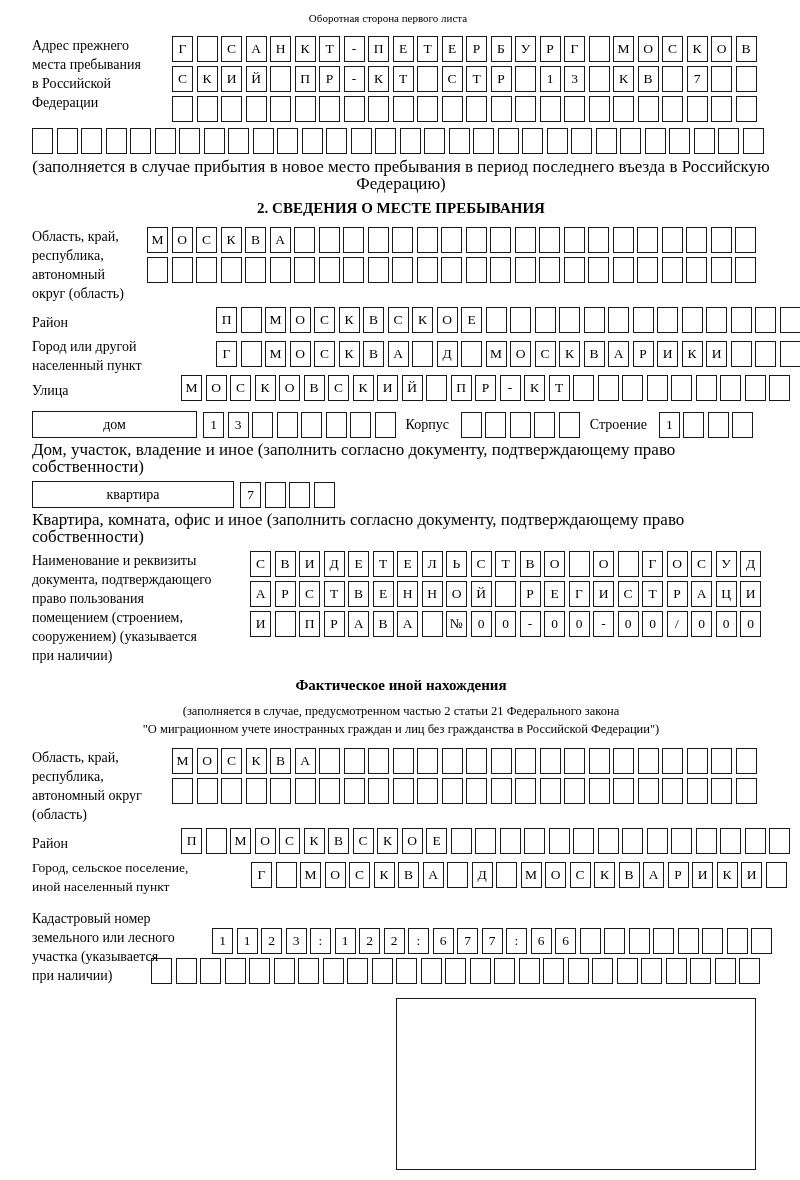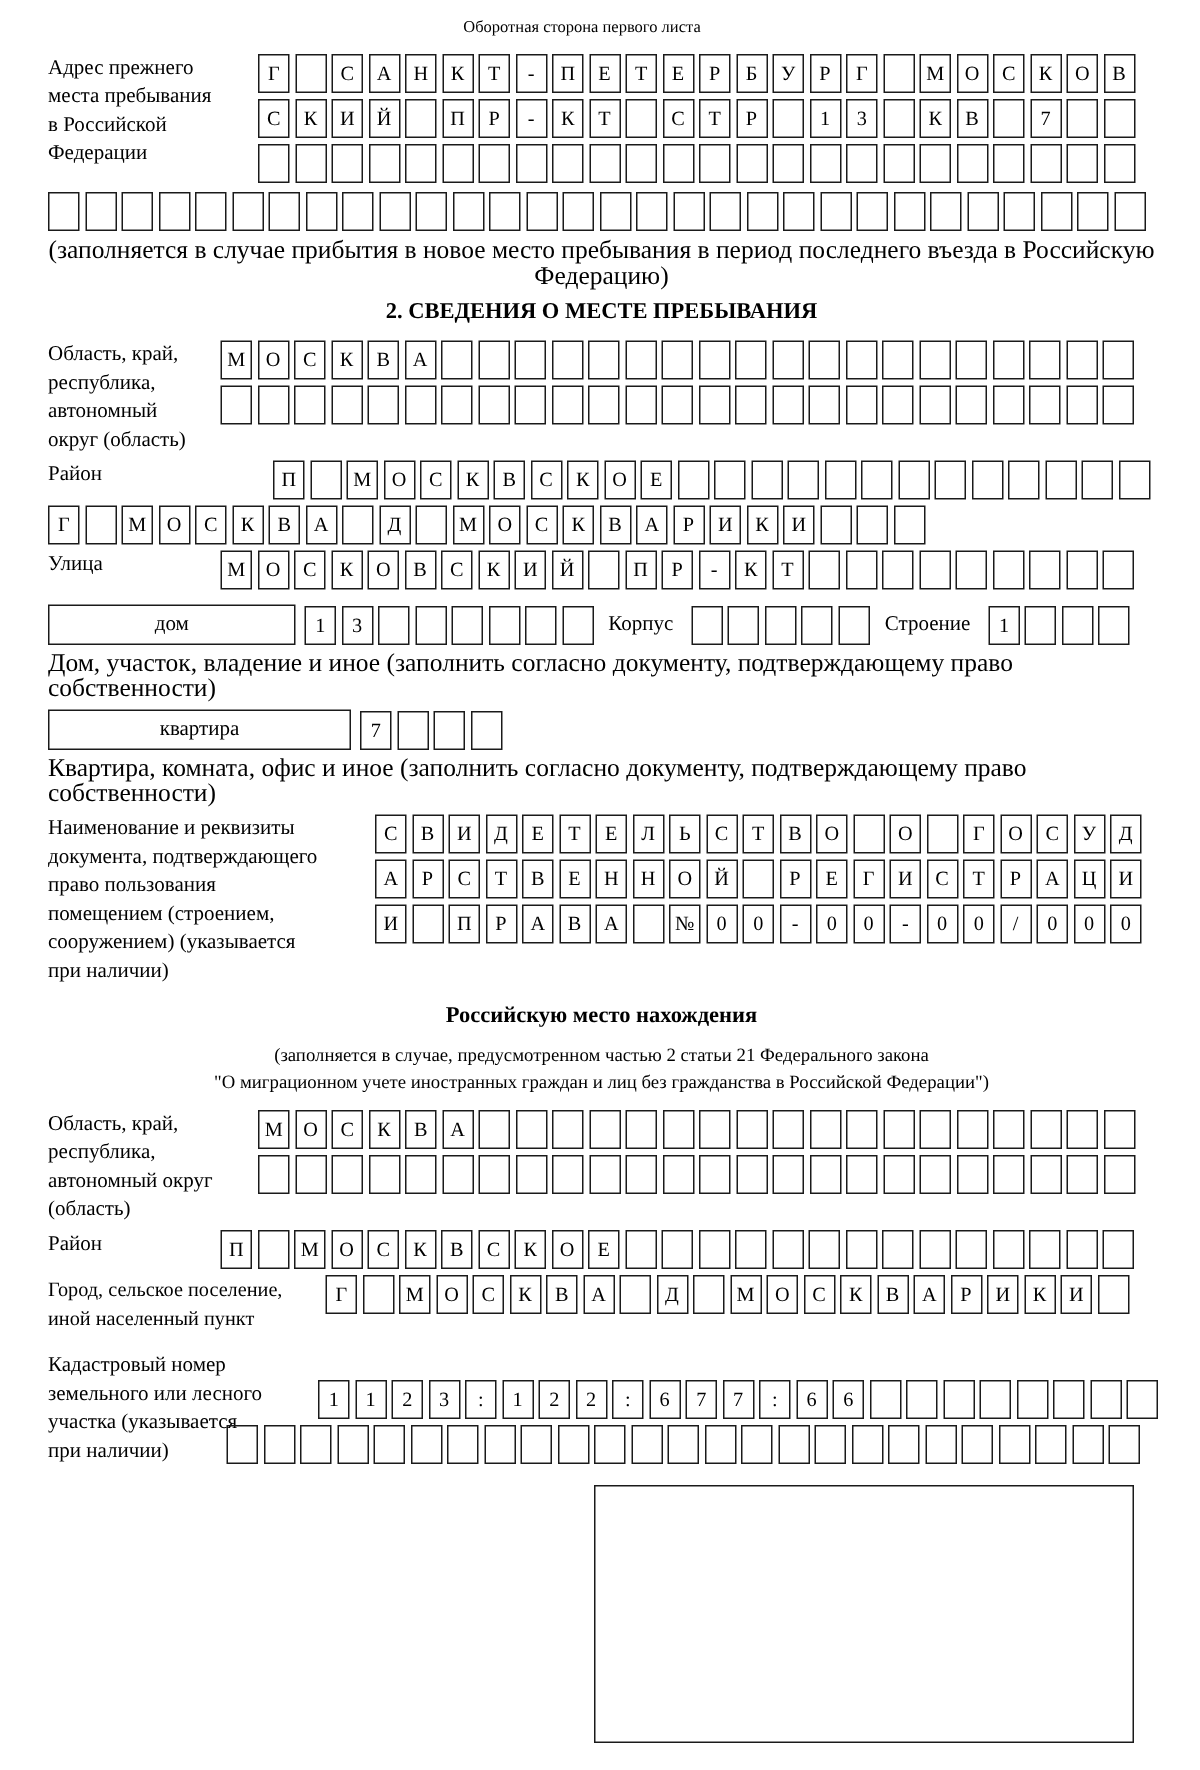--- a/index.html
+++ b/index.html
@@ -15,21 +15,21 @@
 
   .lbl { font-size:14px; line-height:19px; white-space:pre-line; }
   .w140 { width:140px; flex:0 0 140px; }
   .w115 { width:115px; flex:0 0 115px; }
   .w150 { width:150px; flex:0 0 150px; }
   .w185 { width:185px; flex:0 0 185px; font-size:13.5px; }
   .w180 { width:180px; flex:0 0 180px; }
   .w218 { width:218px; flex:0 0 218px; }
 
   .group { display:flex; align-items:flex-start; }
-  .group.vcenter { align-items:flex-start; }
+  .group.vcenter { align-items:center;gap:34px; }
 
   .cells { display:flex; gap:3.5px; margin-bottom:4px; }
   .cell {
     width:21px; height:26px; flex:0 0 21px;
     border:1.5px solid #1a1a1a;
     display:flex; align-items:center; justify-content:center;
     font-size:13.5px; line-height:1;
   }
   .fullrow { margin-top:2px; }
 
@@ -291,20 +291,22 @@
         <div class="cell"></div>
         <div class="cell"></div>
         <div class="cell"></div>
         <div class="cell"></div>
         <div class="cell"></div>
         <div class="cell"></div>
       </div>
   </div>
 
   <div class="group vcenter">
+    <div class="lbl w150">Город или другой
+населенный пункт</div>
     <div class="cells">
         <div class="cell">Г</div>
         <div class="cell"></div>
         <div class="cell">М</div>
         <div class="cell">О</div>
         <div class="cell">С</div>
         <div class="cell">К</div>
         <div class="cell">В</div>
         <div class="cell">А</div>
         <div class="cell"></div>
@@ -472,21 +474,21 @@
           <div class="cell">0</div>
           <div class="cell">0</div>
           <div class="cell">/</div>
           <div class="cell">0</div>
           <div class="cell">0</div>
           <div class="cell">0</div>
         </div>
     </div>
   </div>
 
-  <div class="fact-title">Российскую место нахождения</div>
+  <div class="fact-title">Фактическое иной нахождения</div>
   <div class="fact-note first">(заполняется в случае, предусмотренном частью 2 статьи 21 Федерального закона</div>
   <div class="fact-note second">"О миграционном учете иностранных граждан и лиц без гражданства в Российской Федерации")</div>
 
   <div class="group">
     <div class="lbl w140">Область, край,
 республика,
 автономный округ
 (область)</div>
     <div>
       <div class="cells">

